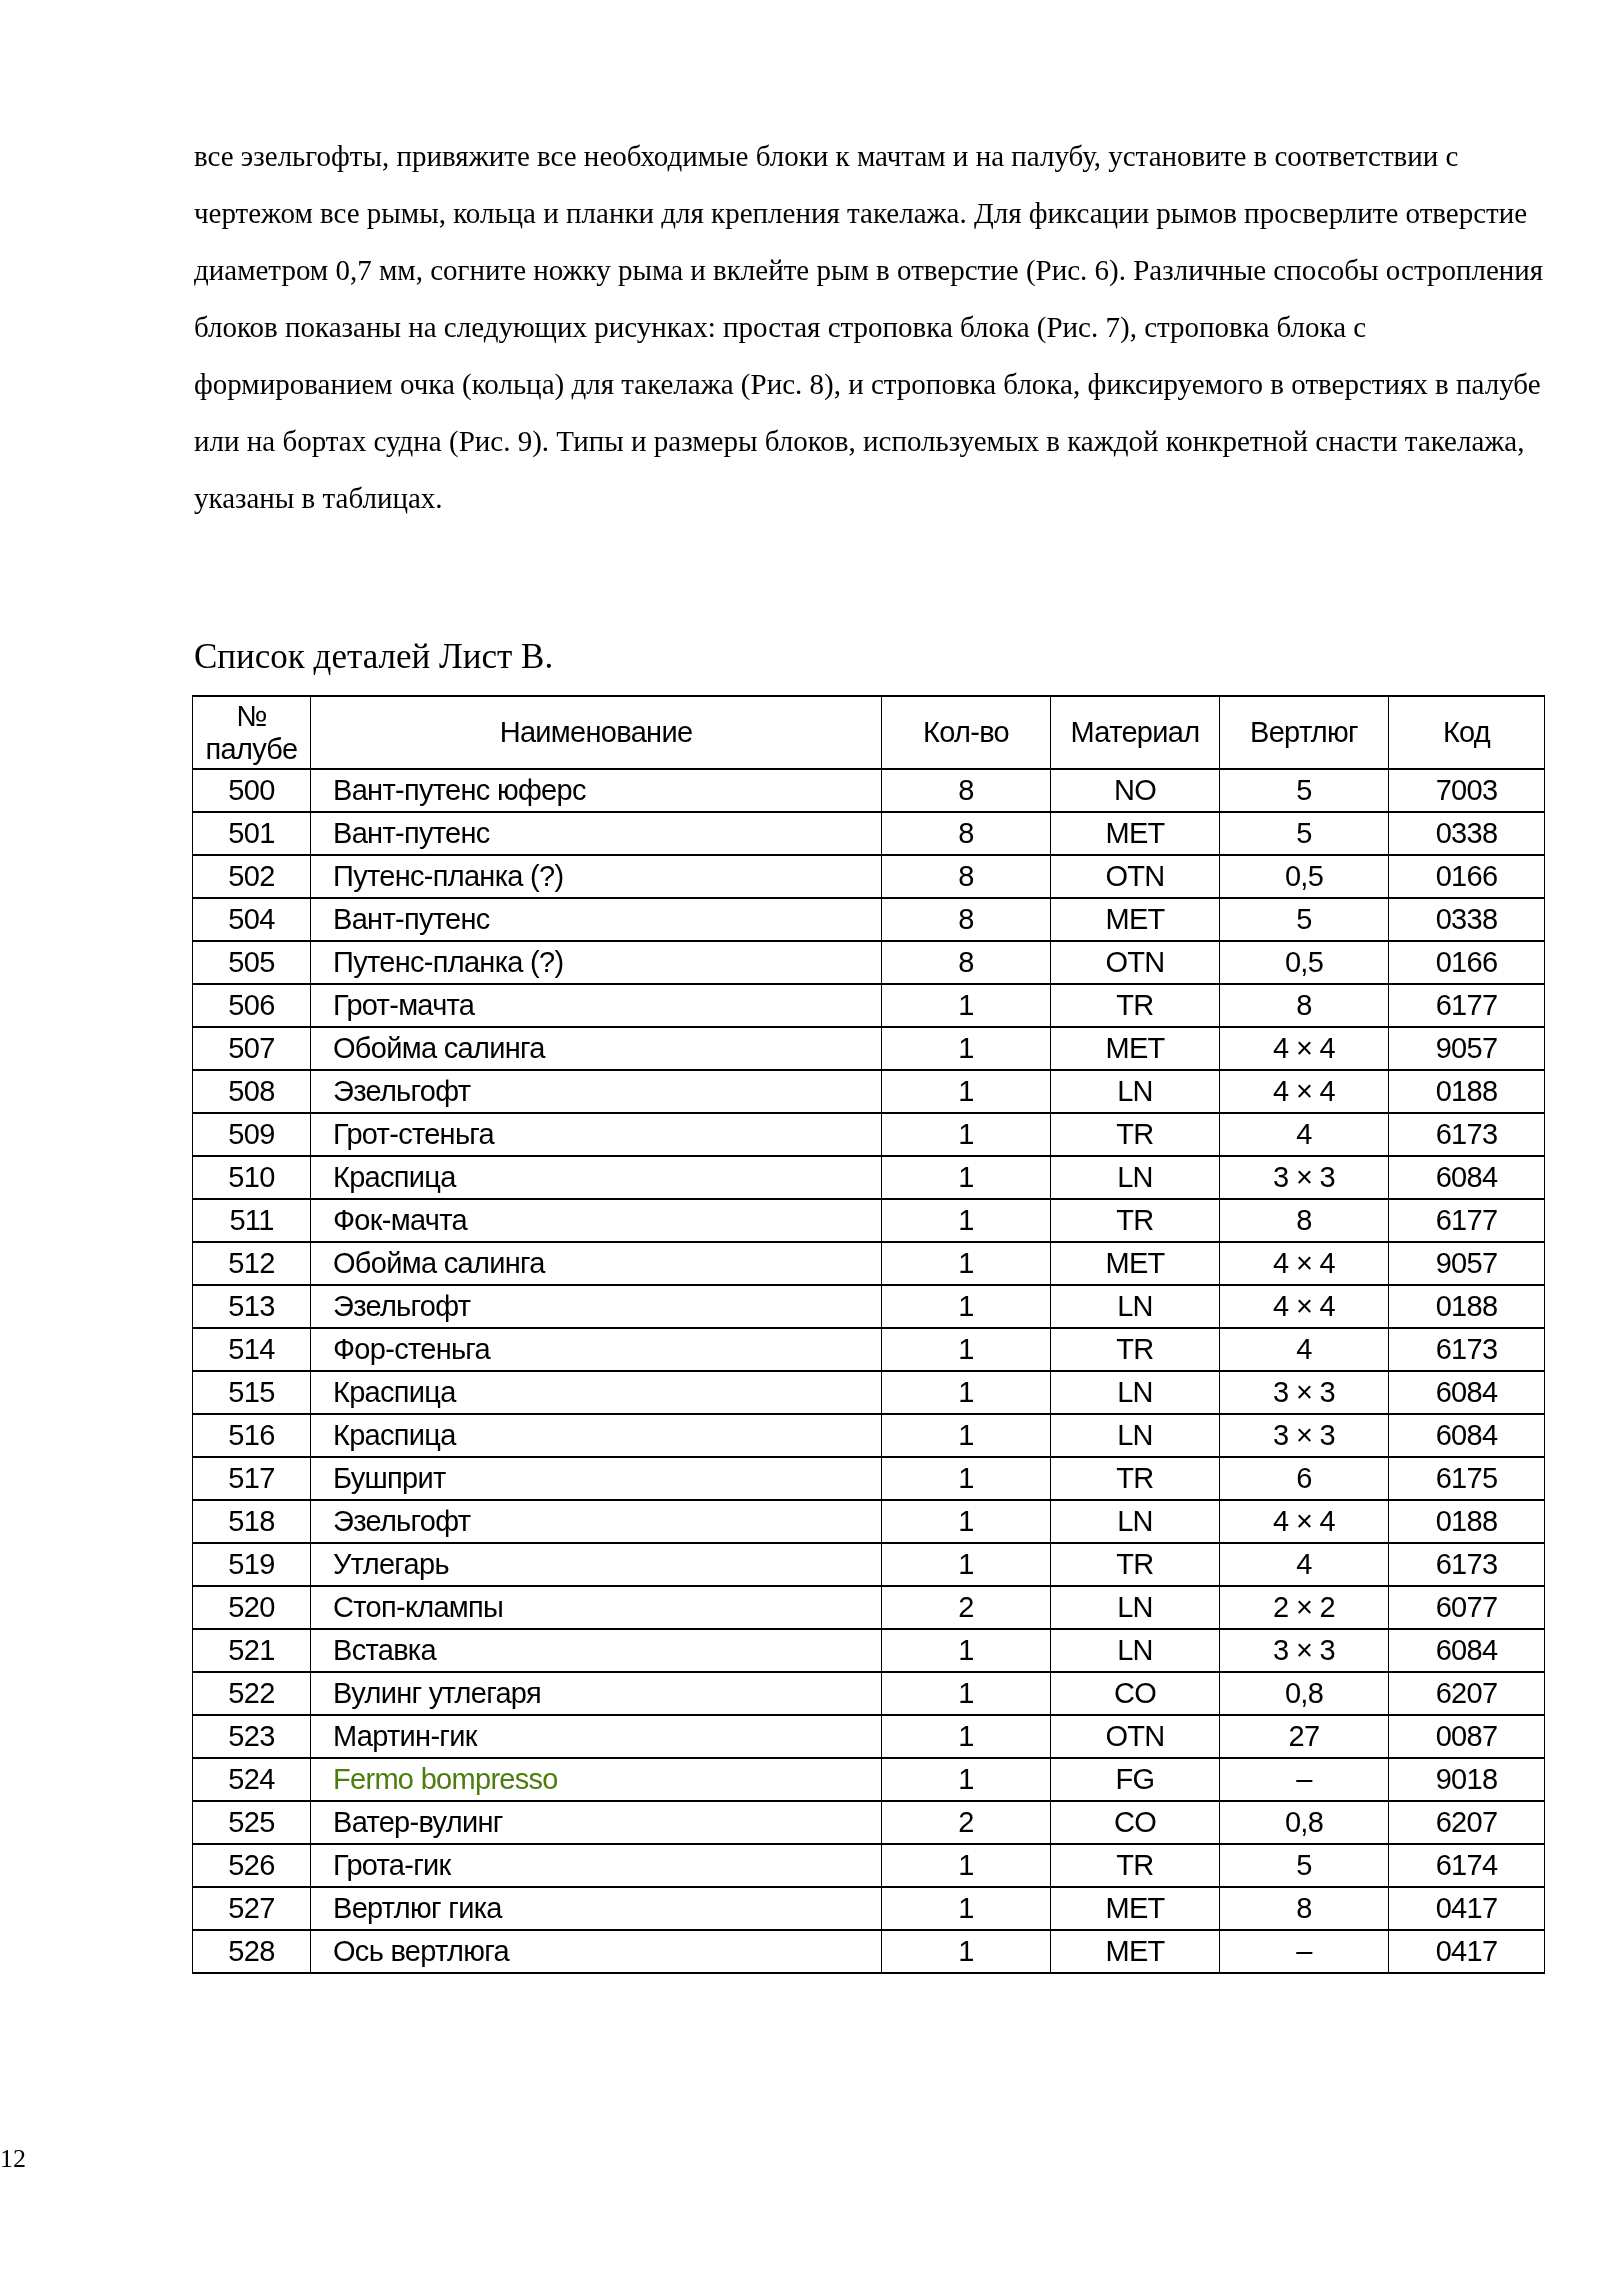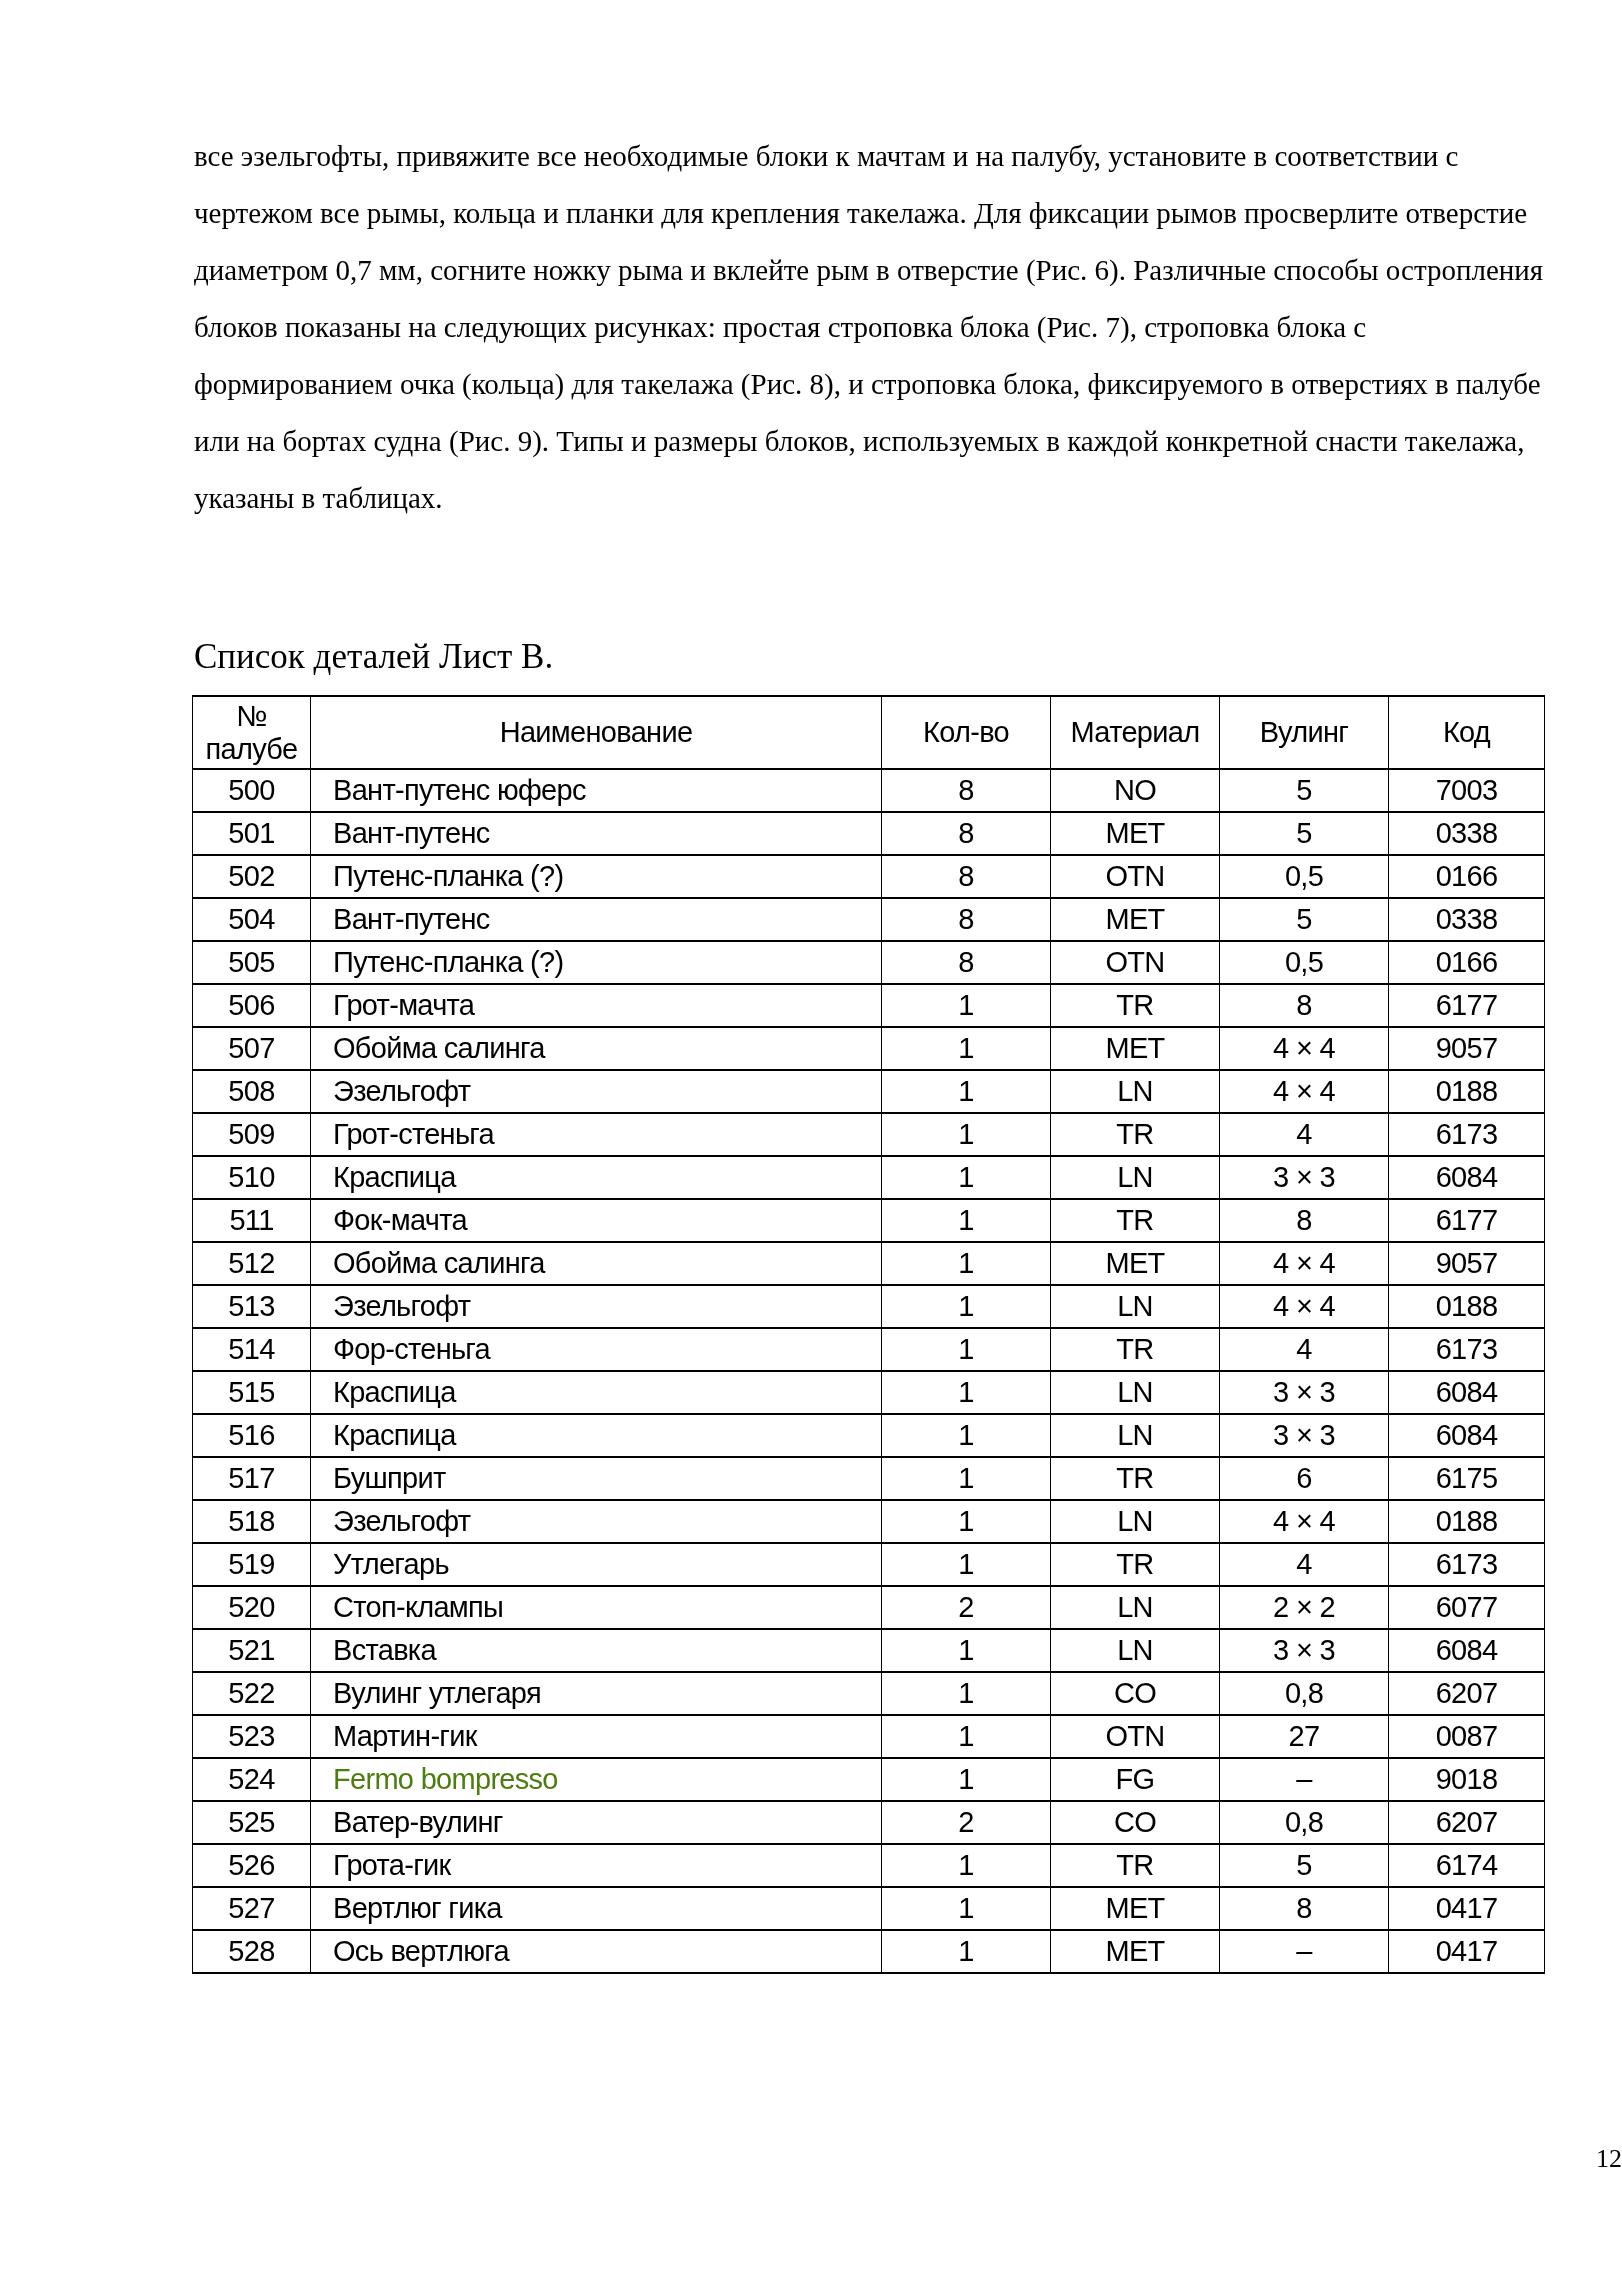--- a/index.html
+++ b/index.html
@@ -29,21 +29,21 @@
     border-left: 1.3px solid #000; border-right: 1.3px solid #000;
     border-top: 2.6px solid #000; border-bottom: 2.6px solid #000;
     padding: 0; text-align: center; font-weight: normal;
     letter-spacing: -0.7px;
   }
   table.parts thead th { height: 71px; line-height: 33px; }
   table.parts tbody td { height: 41px; line-height: 41px; }
   table.parts td.name { text-align: left; padding-left: 22px; }
   table.parts td.name.link { color: #1aa7e0; }
   .page-number {
-    position: absolute; left: 0; width: 1622px; top: 2127px; text-align: right;
+    position: absolute; left: 0; width: 1622px; top: 2127px; text-align: left;
     font-family: "Liberation Serif", serif; font-size: 26px; color: #000;
   }
 </style>
 </head>
 <body>
 
 <div class="page">
   <p class="para">все эзельгофты, привяжите все необходимые блоки к мачтам и на палубу, установите в соответствии с чертежом все рымы, кольца и планки для крепления такелажа. Для фиксации рымов просверлите отверстие диаметром 0,7 мм, согните ножку рыма и вклейте рым в отверстие (Рис. 6). Различные способы остропления блоков показаны на следующих рисунках: простая строповка блока (Рис. 7), строповка блока с формированием очка (кольца) для такелажа (Рис. 8), и строповка блока, фиксируемого в отверстиях в палубе или на бортах судна (Рис. 9). Типы и размеры блоков, используемых в каждой конкретной снасти такелажа, указаны в таблицах.</p>
 
   <div class="caption">Список деталей Лист B.</div>
@@ -59,21 +59,21 @@
     </colgroup>
     <thead>
       <tr>
         <th>
           <div>№</div>
           <div>палубе</div>
         </th>
         <th>Наименование</th>
         <th>Кол-во</th>
         <th>Материал</th>
-        <th>Вулинг</th>
+        <th>Вертлюг</th>
         <th>Код</th>
       </tr>
     </thead>
     <tbody id="parts-body">
         <tr>
           <td>500</td>
           <td class="name">Вант-путенс юферс</td>
           <td>8</td>
           <td>NO</td>
           <td>5</td>

